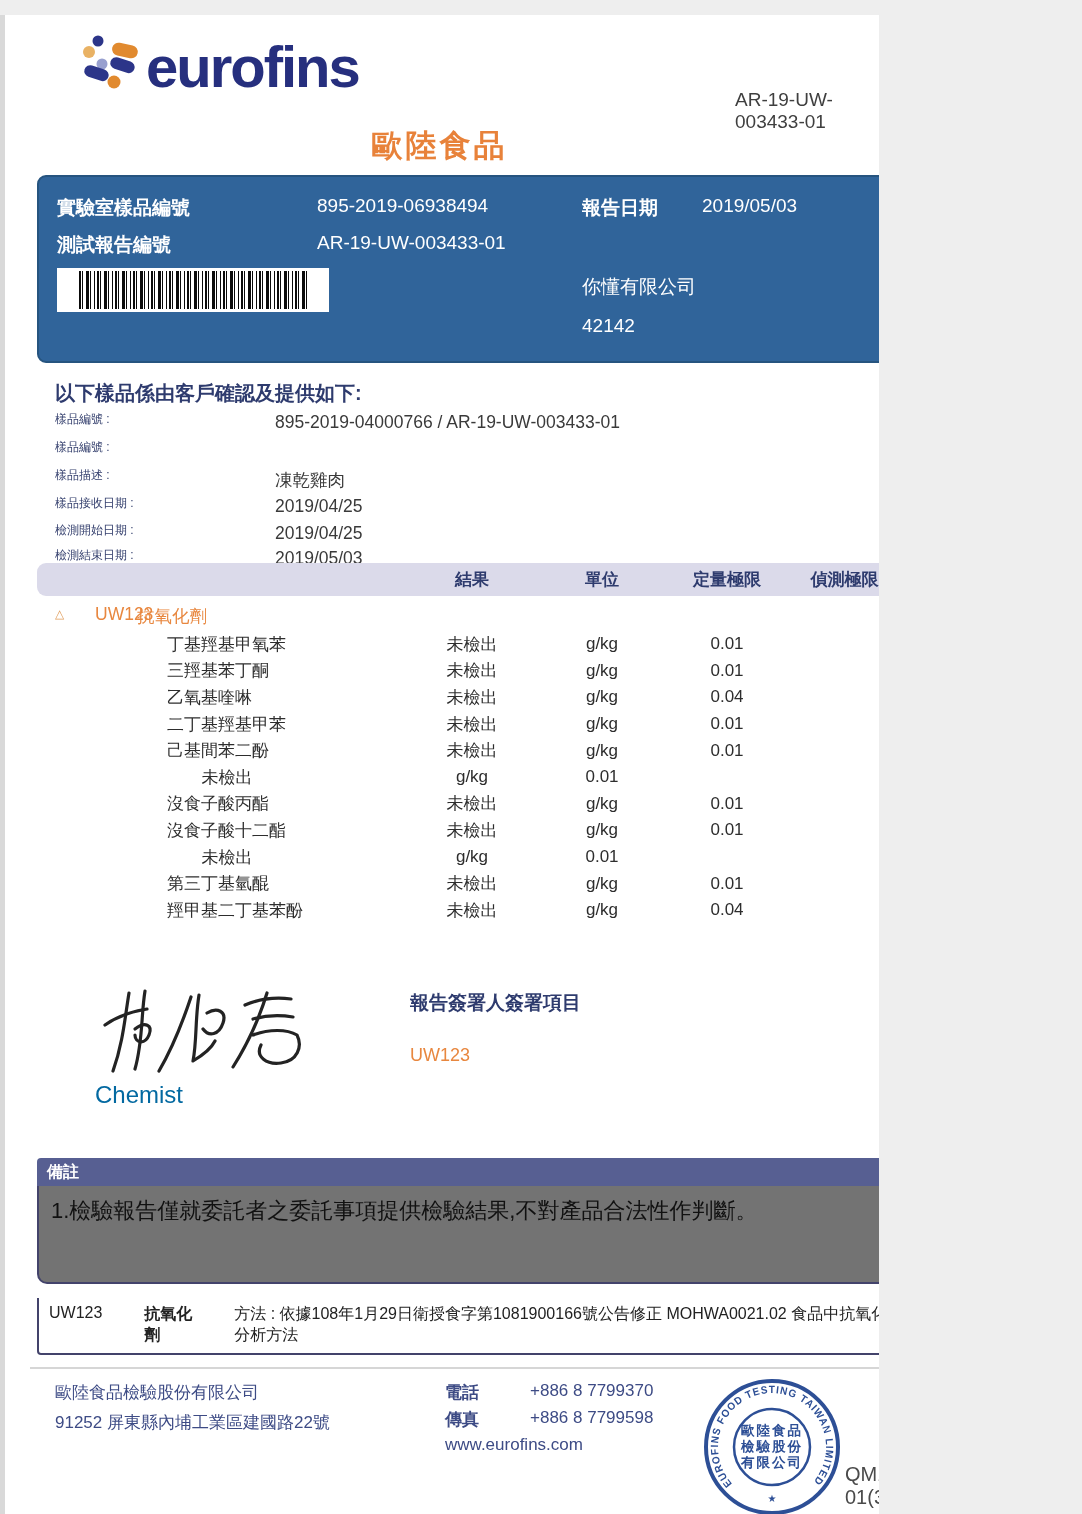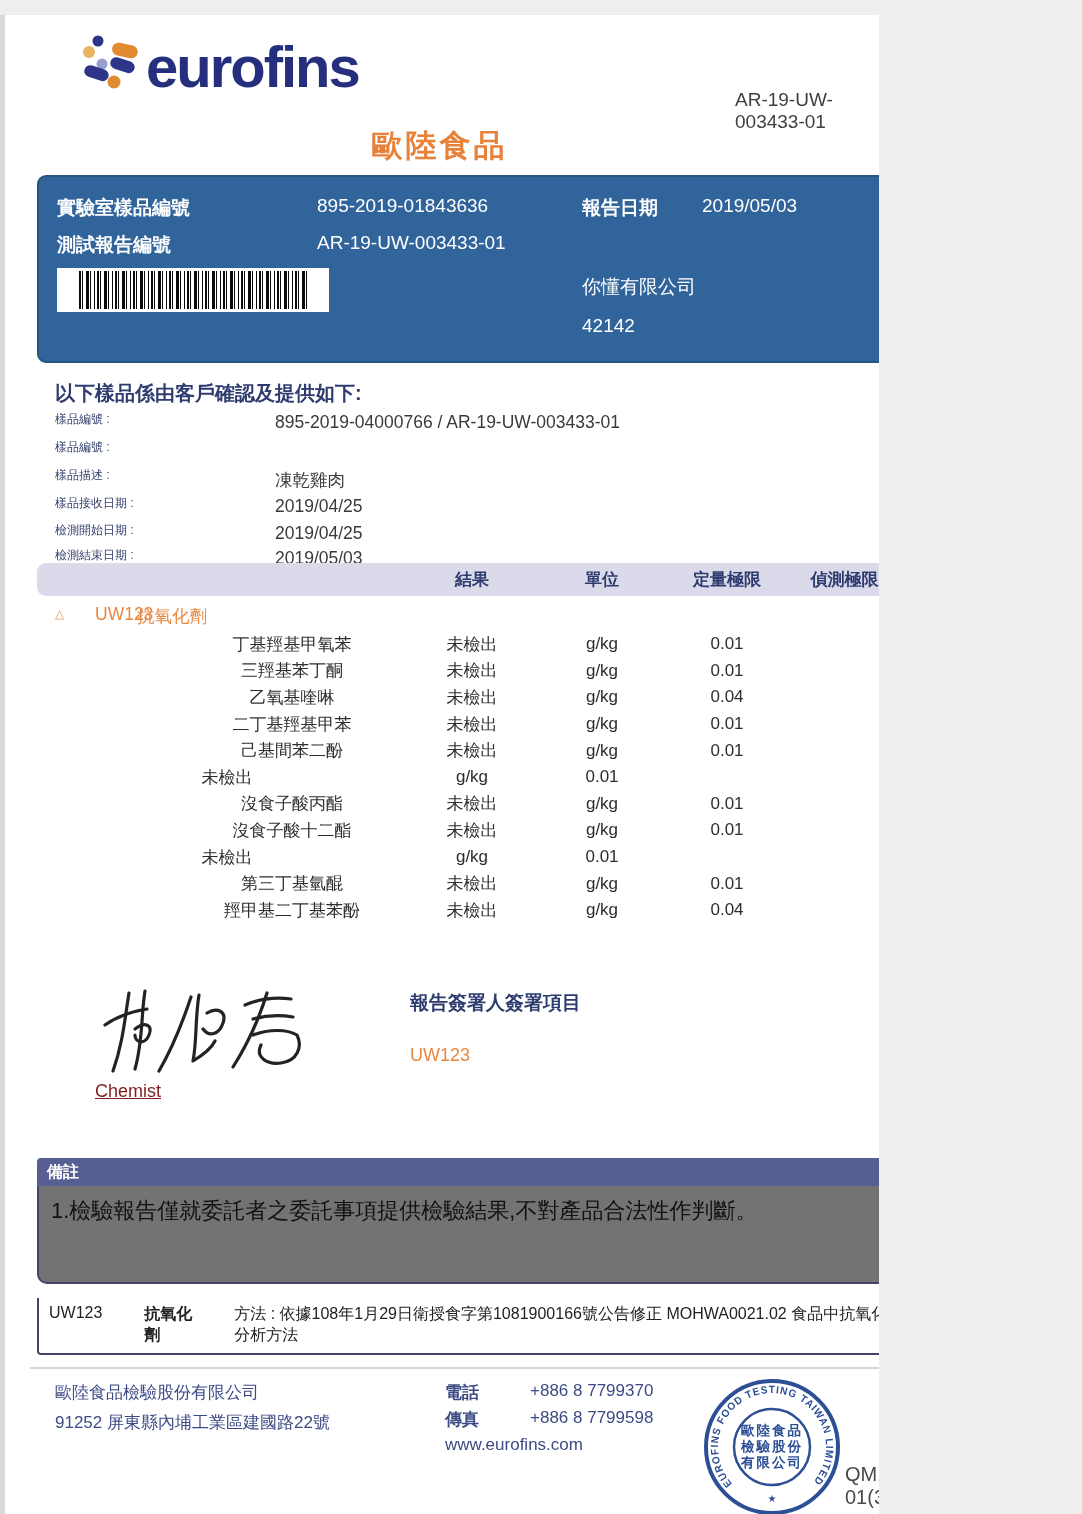--- a/index.html
+++ b/index.html
@@ -33,25 +33,25 @@
   .rt-grid { display:grid; grid-template-columns:380px 110px 150px 100px 135px 90px 1fr; align-items:center; }
   .rt-header { left:37px; top:548px; width:1013px; height:33px; background:#dbdaea; border-radius:9px;
     color:#2e3b6e; font-weight:bold; font-size:17px; }
   .rt-header span { text-align:center; }
   .group-row { left:37px; top:589px; width:1013px; height:24px; color:#e8873f; font-size:17.5px; }
   .group-row .tri { position:absolute; left:18px; top:3px; font-size:12px; color:#e2a060; }
   .group-row .gcode { position:absolute; left:58px; }
   .group-row .gname { position:absolute; left:100px; }
   .rt-rows { left:37px; top:616px; width:1013px; }
   .r-row { height:26.6px; font-size:17px; color:#2d2d2d; }
-  .r-row .name { padding-left:130px;text-align:center; }
+  .r-row .name { padding-left:130px; }
   .r-row .c { text-align:center; }
 
   
-  .chemist { left:95px; top:1066px; font-size:18px; color:#7f1d1d;text-decoration:underline; }
+  .chemist { left:95px; top:1066px; font-size:24px; color:#0369a1; }
   .signer-head { left:410px; top:975px; font-size:19px; font-weight:bold; color:#2e3b6e; }
   .signed-item { left:410px; top:1030px; font-size:18px; color:#e8873f; }
 
   
   .secbox { left:37px; width:1013px; }
   .secbar { height:28px; line-height:28px; background:#575f92; color:#fff; font-weight:bold; font-size:16px;
     padding-left:10px; border-radius:4px 4px 0 0; }
   .notes-body { border:2px solid #43436b; border-top:none; border-radius:0 0 10px 10px; height:98px;
     padding:10px 12px; font-size:22px; color:#111; background:#737373; }
   .methods-body { border:2px solid #43436b; border-top:none; border-radius:0 0 4px 4px; padding:6px 10px 7px;
@@ -88,21 +88,21 @@
     <circle cx="61" cy="16" r="13" fill="#5a63a8"></circle>
     <path d="M 25,6 C 39,14 39,14 53,6 L 53,26 C 39,18 39,18 25,26 Z" fill="#5a63a8"></path>
     <text x="17" y="21" text-anchor="middle" font-size="13" fill="#e8eaf6" font-family="Liberation Serif, serif">1</text>
     <text x="61" y="21" text-anchor="middle" font-size="13" fill="#e8eaf6" font-family="Liberation Serif, serif">3</text>
   </svg>
 
   <div class="abs doc-title">歐陸食品</div>
 
   <div class="abs panel">
     <div class="abs lbl" style="left:18px; top:18px;">實驗室樣品編號</div>
-    <div class="abs val" style="left:278px; top:18px;">895-2019-01843636</div>
+    <div class="abs val" style="left:278px; top:18px;">895-2019-06938494</div>
     <div class="abs lbl" style="left:543px; top:18px;">報告日期</div>
     <div class="abs val" style="left:663px; top:18px;">2019/05/03</div>
     <div class="abs lbl" style="left:18px; top:55px;">測試報告編號</div>
     <div class="abs val" style="left:278px; top:55px;">AR-19-UW-003433-01</div>
     <div class="abs barcode">
         <div class="barcode-bars"></div>
       </div>
     <div class="abs val" style="left:543px; top:97px;">你懂有限公司</div>
     <div class="abs val" style="left:543px; top:138px;">42142</div>
   </div>

